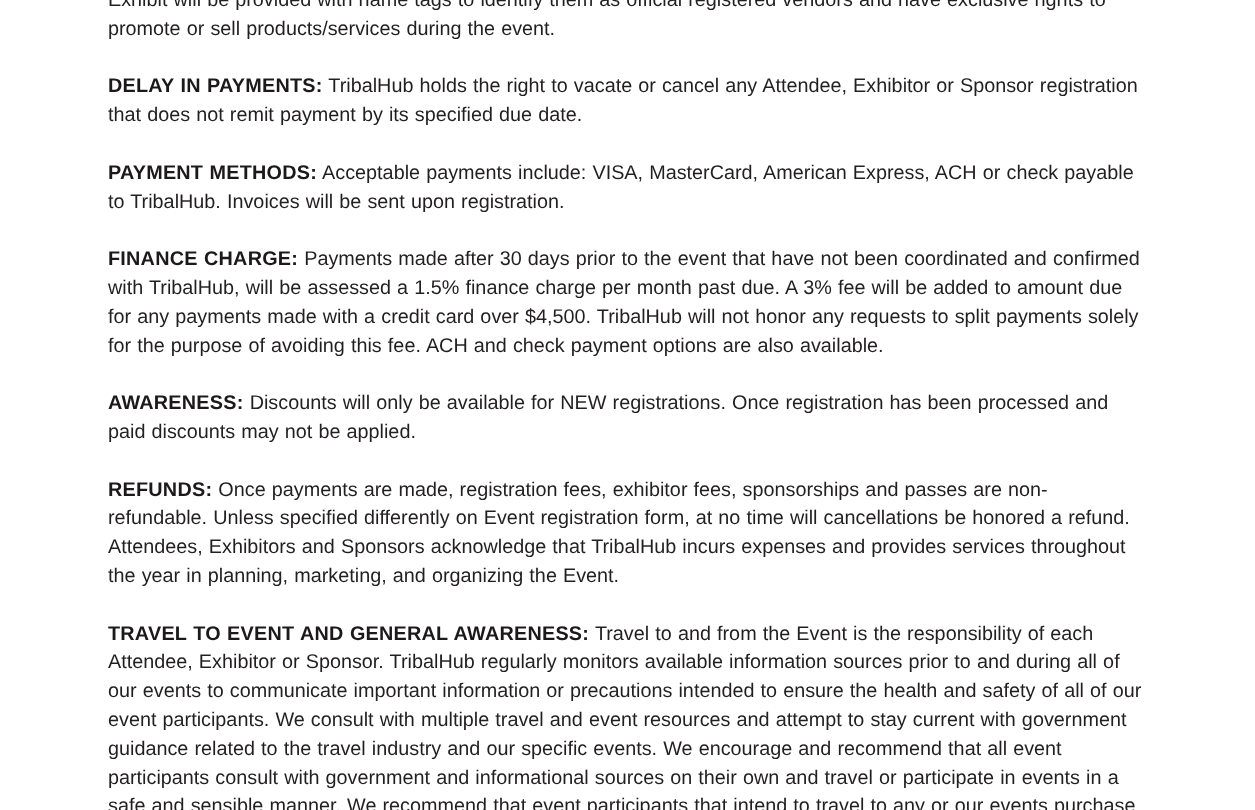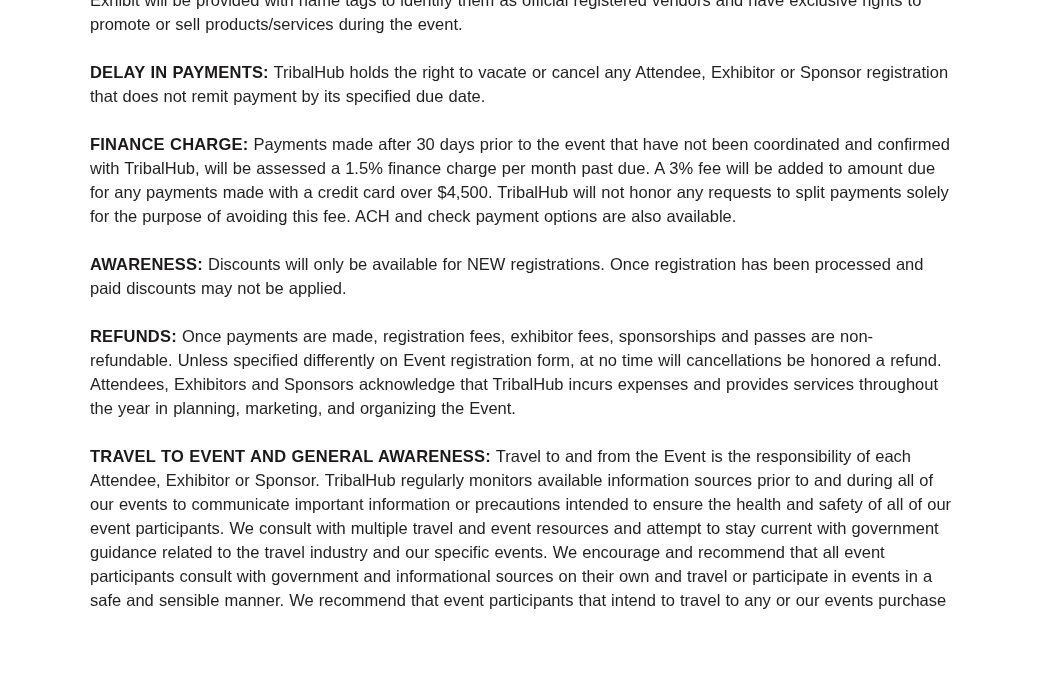--- a/index.html
+++ b/index.html
@@ -34,18 +34,19 @@
     letter-spacing: 0.2px;
   }
 </style>
 </head>
 <body>
 
 <main class="doc">
   <section class="doc-text">
       <p class="para"><span>Exhibit will be provided with name tags to identify them as official registered vendors and have exclusive rights to promote or sell products/services during the event.</span></p>
       <p class="para"><strong>DELAY IN PAYMENTS:</strong> <span>TribalHub holds the right to vacate or cancel any Attendee, Exhibitor or Sponsor registration that does not remit payment by its specified due date.</span></p>
+      <p class="para"><strong>PAYMENT METHODS:</strong> <span>Acceptable payments include: VISA, MasterCard, American Express, ACH or check payable to TribalHub. Invoices will be sent upon registration.</span></p>
       <p class="para"><strong>FINANCE CHARGE:</strong> <span>Payments made after 30 days prior to the event that have not been coordinated and confirmed with TribalHub, will be assessed a 1.5% finance charge per month past due. A 3% fee will be added to amount due for any payments made with a credit card over $4,500. TribalHub will not honor any requests to split payments solely for the purpose of avoiding this fee. ACH and check payment options are also available.</span></p>
       <p class="para"><strong>AWARENESS:</strong> <span>Discounts will only be available for NEW registrations. Once registration has been processed and paid discounts may not be applied.</span></p>
       <p class="para"><strong>REFUNDS:</strong> <span>Once payments are made, registration fees, exhibitor fees, sponsorships and passes are non-refundable. Unless specified differently on Event registration form, at no time will cancellations be honored a refund. Attendees, Exhibitors and Sponsors acknowledge that TribalHub incurs expenses and provides services throughout the year in planning, marketing, and organizing the Event.</span></p>
       <p class="para"><strong>TRAVEL TO EVENT AND GENERAL AWARENESS:</strong> <span>Travel to and from the Event is the responsibility of each Attendee, Exhibitor or Sponsor. TribalHub regularly monitors available information sources prior to and during all of our events to communicate important information or precautions intended to ensure the health and safety of all of our event participants. We consult with multiple travel and event resources and attempt to stay current with government guidance related to the travel industry and our specific events. We encourage and recommend that all event participants consult with government and informational sources on their own and travel or participate in events in a safe and sensible manner. We recommend that event participants that intend to travel to any or our events purchase</span></p>
     </section>
 </main>
 
 </body></html>

